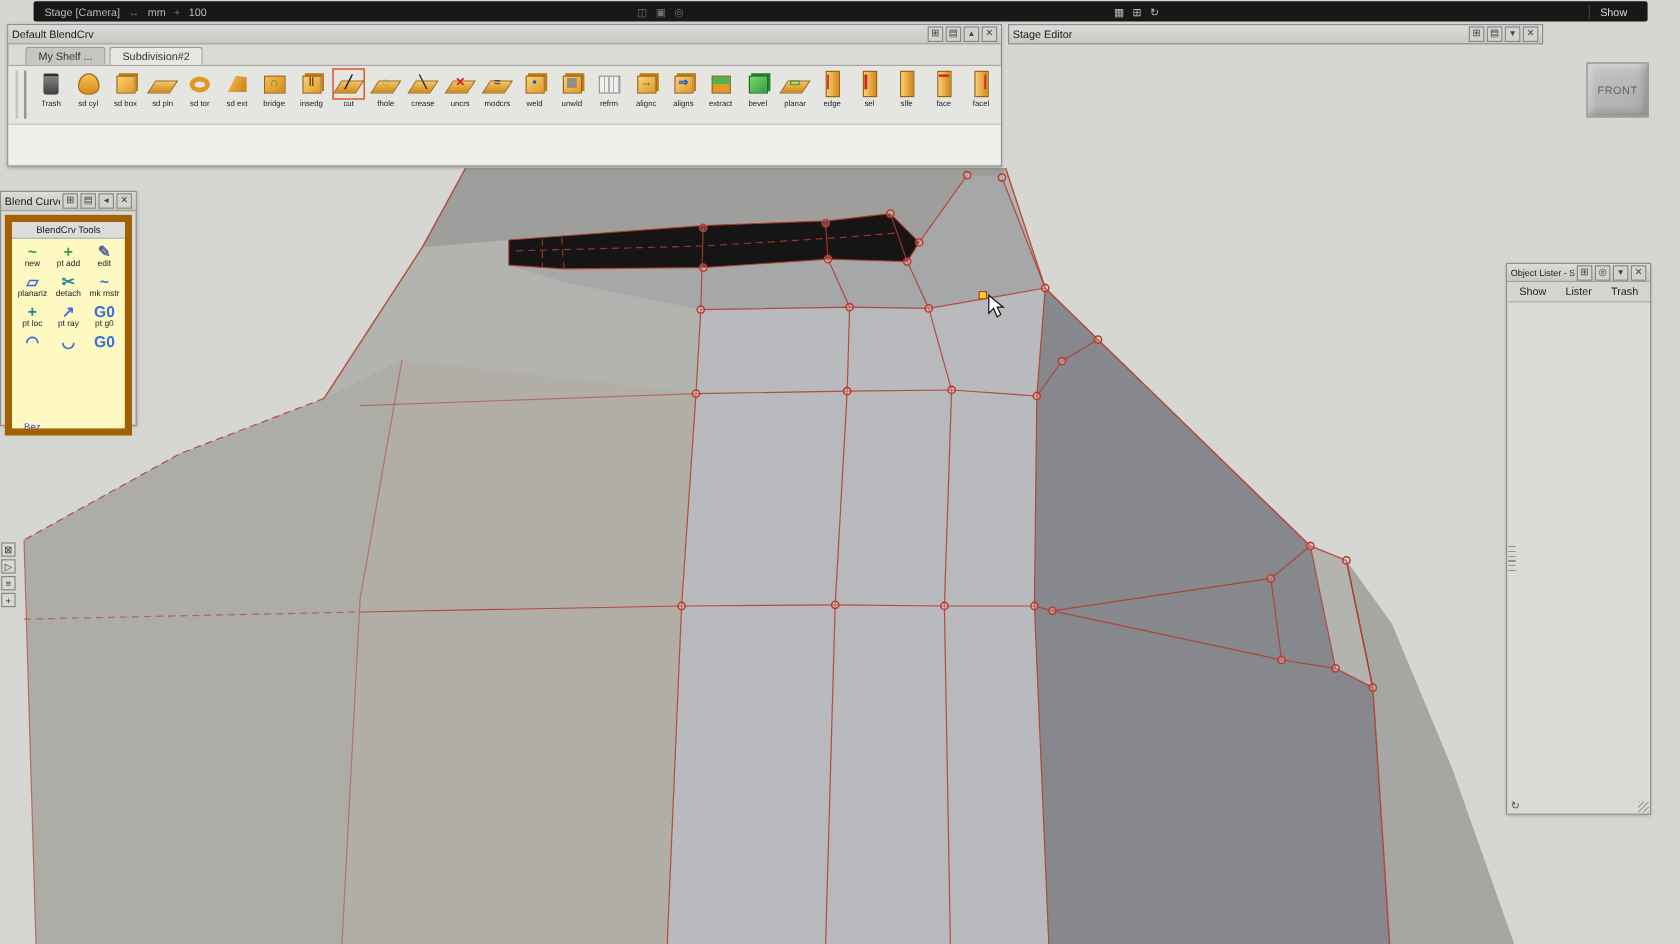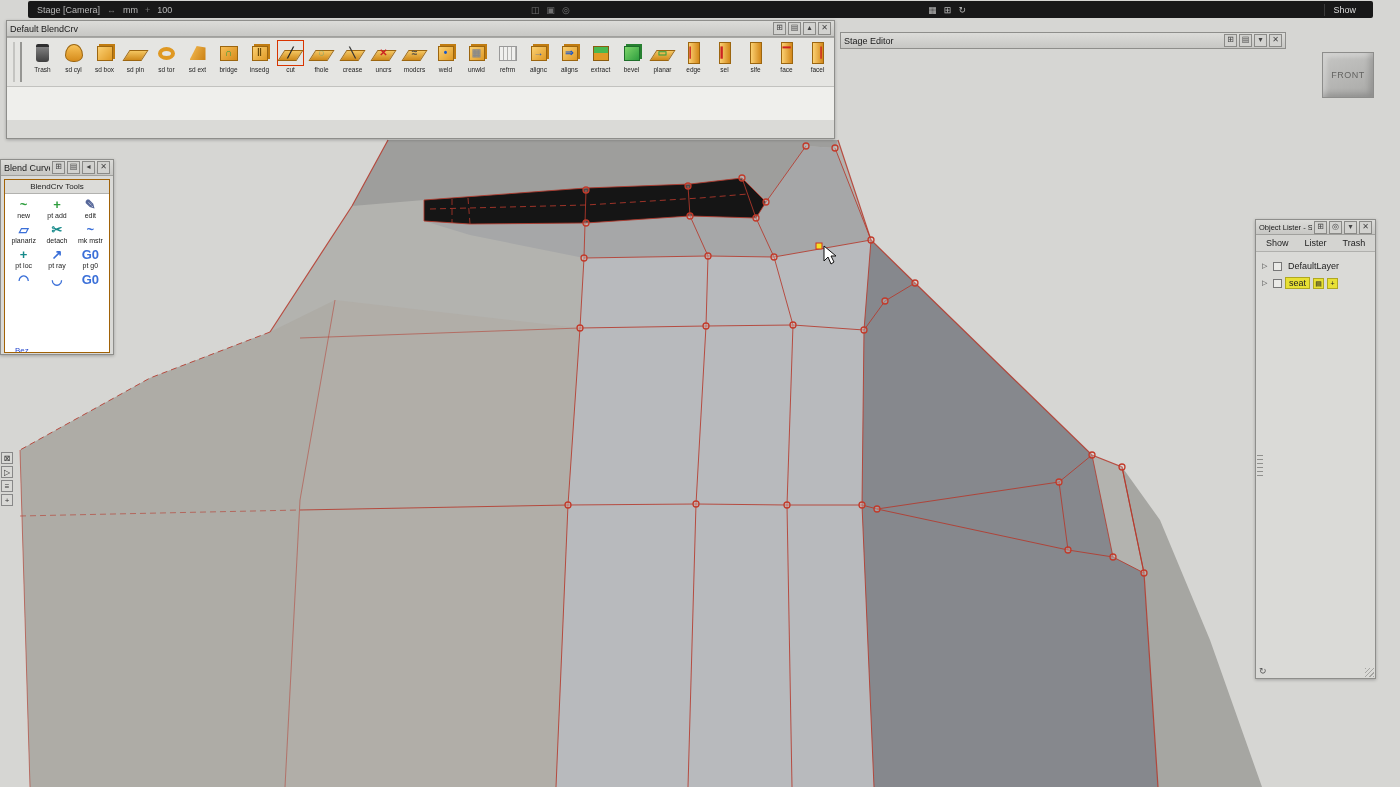--- a/index.html
+++ b/index.html
@@ -34,28 +34,28 @@
   .ic-bridge .base{width:16px;height:13px;background:linear-gradient(135deg,#f6bd55,#d68c1c);border:1px solid #9c6610}
   .ic-plane .base{width:17px;height:9px;background:linear-gradient(#f4c661,#cf8a1b);transform:skewX(-33deg);border:1px solid #9c6610;margin-top:9px}
   .ic-torus .base{width:17px;height:13px;border:4px solid #df9822;border-radius:50%;box-sizing:border-box;background:transparent}
   .ic-wedge .base{width:16px;height:14px;background:linear-gradient(115deg,#f6bd55,#c97f12);clip-path:polygon(0 100%,100% 100%,100% 10%,45% 0)}
   .ic-greencube .base{width:14px;height:13px;background:linear-gradient(135deg,#7ed66a,#2f9e3f);border:1px solid #1e6e2a;box-shadow:2px -2px 0 #278031}
   .ic-greentop .base{width:14px;height:13px;background:linear-gradient(#49b84f 45%,#e09a25 45%);border:1px solid #8a5c10}
   .ic-grid .base{width:16px;height:13px;background:repeating-linear-gradient(90deg,#f0f0ee 0 3px,#b0b0ae 3px 4px);border:1px solid #999}
   .ic-slab .base{width:10px;height:20px;background:linear-gradient(90deg,#fbd072,#d3881a);border:1px solid #9c6610}
   
   #blend{left:0;top:159px;width:114px;height:196px}
-  .group{margin:3px;background:#ffffff;border:1px solid #a16207;height:172px;position:relative;overflow:hidden}
+  .group{margin:3px;background:#fef9c3;border:6px solid #a16207;height:172px;position:relative;overflow:hidden}
   .gt{position:absolute;top:0;left:0;right:0;font-size:8px;text-align:center;background:#dcdcd9;border-bottom:1px solid #b2b2af;padding:2px 0;color:#222}
   #blend-tools{position:absolute;top:17px;left:2px;right:2px;display:grid;grid-template-columns:repeat(3,1fr);row-gap:3px}
   .bt{display:flex;flex-direction:column;align-items:center;font-size:7px;color:#222}
   .bt .g{font-size:13px;line-height:15px;font-weight:700}
   .bez{position:absolute;bottom:-3px;left:10px;color:#2244cc;font-size:8px;text-decoration:underline}
   
-  #stage{left:840px;top:32px;width:446px;height:16px;background:transparent;border:none;box-shadow:none}
+  #stage{left:840px;top:20px;width:446px;height:16px;background:transparent;border:none;box-shadow:none}
   #stage .win-h{border:1px solid #8e8e8b}
   
   #lister{left:1255px;top:219px;width:121px;height:460px}
   #lister .win-h{height:14px;font-size:7.5px}
   .lmenu{display:flex;font-size:9px;background:#d4d4d1;border-bottom:1px solid #b0b0ad;padding:3px 0 3px 10px;gap:16px}
   #lister-rows{padding:7px 2px 0 2px;display:flex;flex-direction:column;gap:3px}
   .lrow{display:flex;align-items:center;gap:3px;font-size:9px;height:14px;padding-left:4px}
   .tri{font-size:7px;color:#333;width:8px}
   .cb{width:9px;height:9px;border:1px solid #777;background:#eaeae7;box-sizing:border-box}
   .lname{padding:0 3px;white-space:nowrap}
@@ -164,20 +164,24 @@
 </div>
 
 <div class="win" id="shelves">
   <div class="win-h">
     <span class="t">Default BlendCrv</span>
     <span class="hic">⊞</span>
     <span class="hic">▤</span>
     <span class="hic">▴</span>
     <span class="hic">✕</span>
   </div>
+  <div class="tabs">
+    <span class="tab">My Shelf ...</span>
+    <span class="tab active">Subdivision#2</span>
+  </div>
   <div id="shelf-tools">
     <span class="grip"></span>
   <div class="tool">
         <span class="ic ic-trash">
           <span class="base"></span>
         </span>
         <div class="lbl">Trash</div>
       </div>
       <div class="tool">
         <span class="ic ic-cyl">
@@ -429,34 +433,20 @@
     <span class="hic">⊞</span>
     <span class="hic">◎</span>
     <span class="hic">▾</span>
     <span class="hic">✕</span>
   </div>
   <div class="lmenu">
     <span>Show</span>
     <span>Lister</span>
     <span>Trash</span>
   </div>
-  <div id="lister-rows">
-      <div class="lrow">
-        <span class="tri">▷</span>
-        <span class="cb"></span>
-        <span class="lname">DefaultLayer</span>
-      </div>
-      <div class="lrow">
-        <span class="tri">▷</span>
-        <span class="cb"></span>
-        <span class="lname selected">seat</span>
-        <span class="mini">▤</span>
-        <span class="mini">+</span>
-      </div>
-    </div>
   <span class="lref">↻</span>
   <span class="rgrip"></span>
 </div>
 
 <div id="frontcube">
   <span>FRONT</span>
 </div>
 
 <div id="vp-left">
   <span class="vic">⊠</span>

